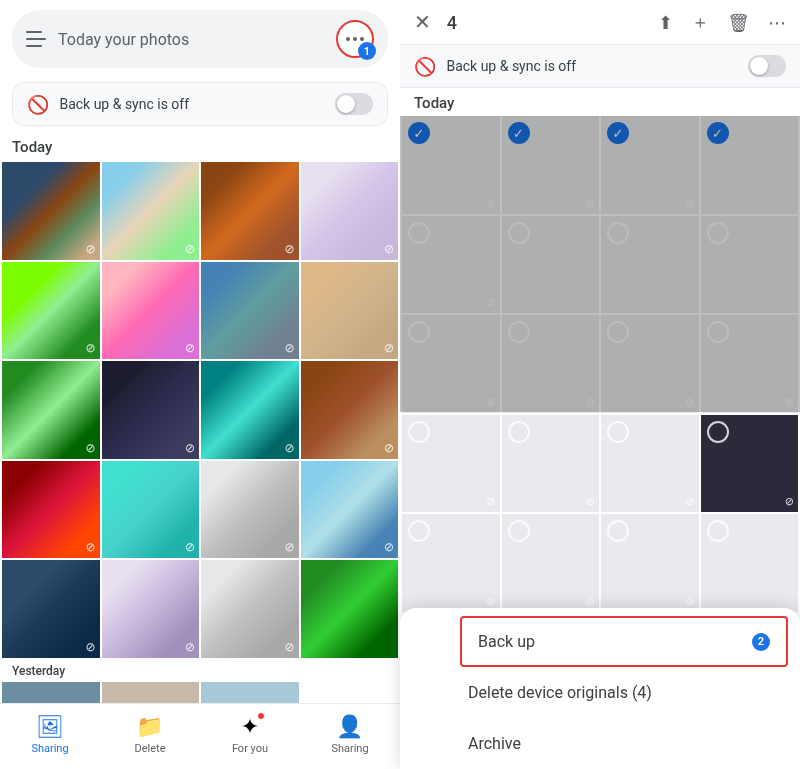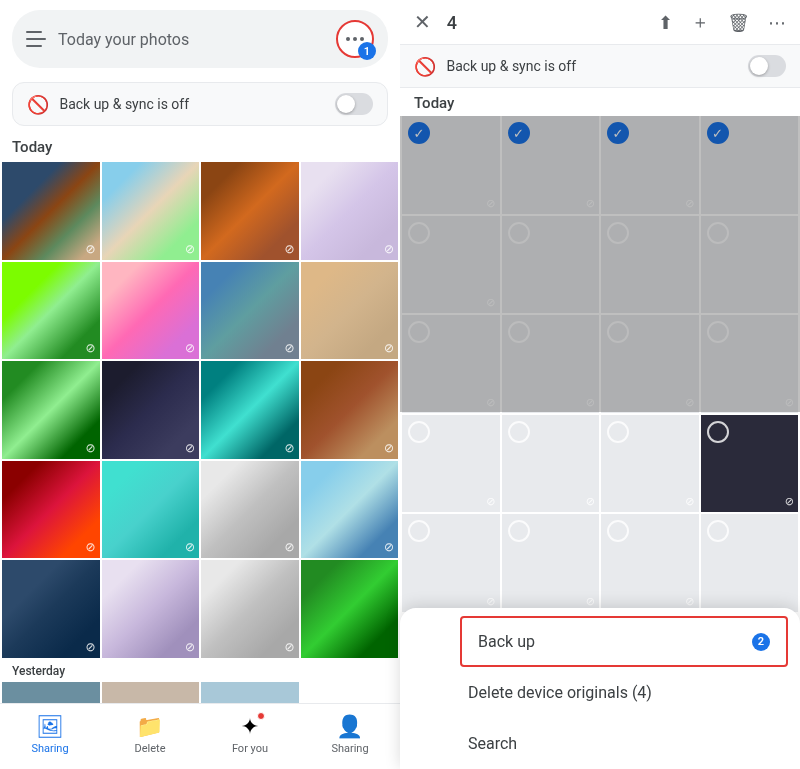--- a/index.html
+++ b/index.html
@@ -677,16 +677,16 @@
 
   <div class="bottom-sheet">
     <div class="bottom-sheet-item highlighted">
       <span>Back up</span>
       <div class="badge-2">2</div>
     </div>
     <div class="bottom-sheet-item plain">
       <span>Delete device originals (4)</span>
     </div>
     <div class="bottom-sheet-item plain">
-      <span>Search</span>
+      <span>Archive</span>
     </div>
   </div>
 </div>
 
 </body></html>

